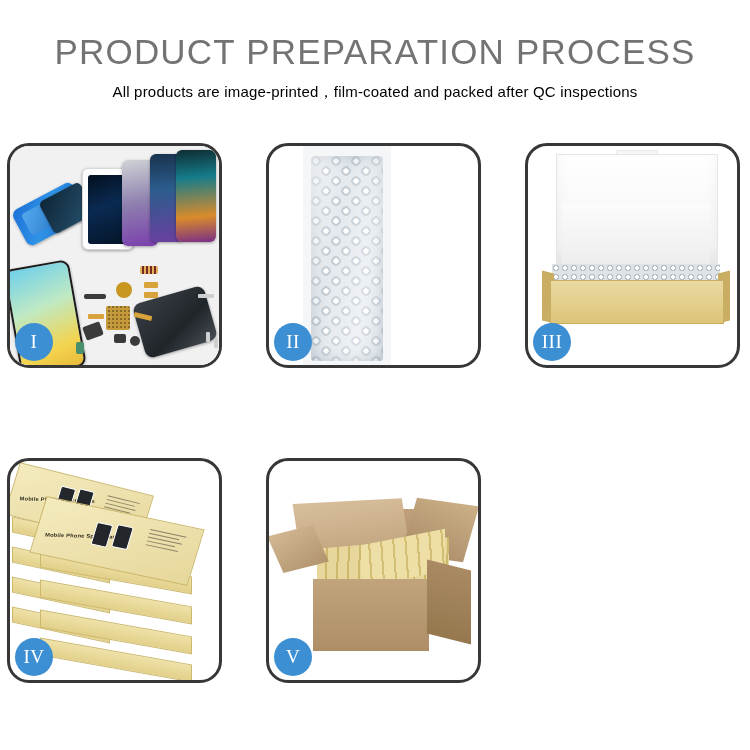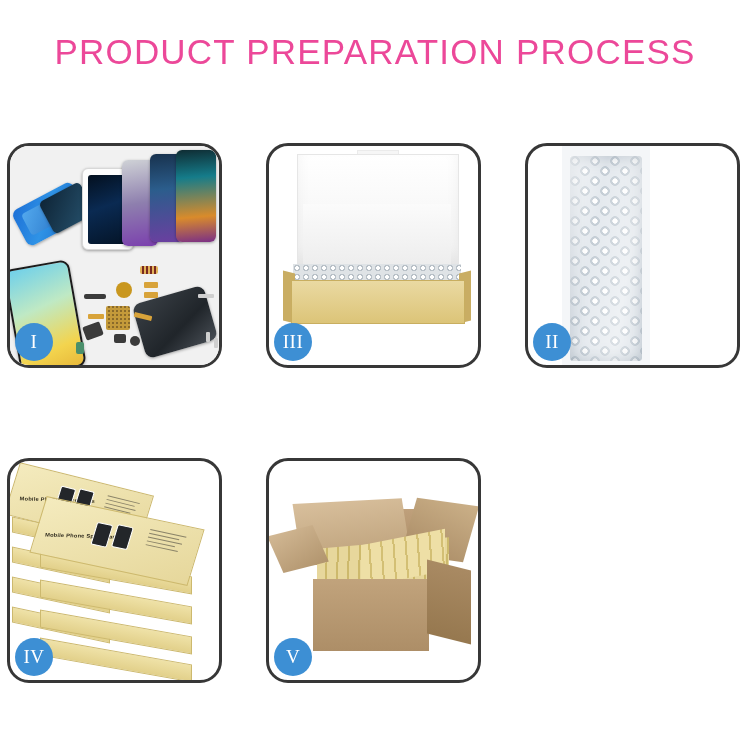--- a/index.html
+++ b/index.html
@@ -18,21 +18,21 @@
   
   .header {
     text-align: center;
     padding-top: 34px;
   }
   .page-title {
     font-family: "Liberation Sans", sans-serif;
     font-size: 35px;
     font-weight: 400;
     letter-spacing: 1.2px;
-    color: #ec4899;
+    color: #737373;
     line-height: 1;
     margin: 0;
     white-space: nowrap;
   }
   .page-subtitle {
     font-family: "Liberation Sans", sans-serif;
     font-size: 15px;
     font-weight: 400;
     color: #000000;
     margin: 14px 0 0 0;
@@ -302,20 +302,21 @@
   .c6-tab2 {
     position:absolute; left:58px; top:158px; width:16px; height:12px;
     background:rgba(150,124,90,.55);
   }
 </style>
 </head>
 <body>
 
 <div class="header">
   <h1 class="page-title">PRODUCT PREPARATION PROCESS</h1>
+  <p class="page-subtitle">All products are image-printed，film-coated and packed after QC inspections</p>
 </div>
 
 <div class="grid">
 
   <div class="panel">
     <div class="panel-inner">
       <div class="p1-bg"></div>
       <div class="phone ph-a"></div>
       <div class="phone ph-b"></div>
       <div class="phone ph-c"></div>
@@ -338,38 +339,38 @@
       <div class="part screw" style="left:196px;top:186px;width:4px;height:10px;"></div>
       <div class="part screw" style="left:204px;top:192px;width:4px;height:10px;"></div>
       <div class="part screw" style="left:188px;top:148px;width:16px;height:4px;"></div>
       <div class="part red" style="left:130px;top:120px;width:18px;height:8px;background-image:repeating-linear-gradient(90deg,#e2b35a 0 2px,#7a2a20 2px 4px);"></div>
     </div>
     <div class="badge">I</div>
   </div>
 
   <div class="panel">
     <div class="panel-inner">
+      <div class="bw-sheet"></div>
+      <div class="bw-pack"></div>
+      <div class="bw-gloss"></div>
+    </div>
+    <div class="badge">II</div>
+  </div>
+
+  <div class="panel">
+    <div class="panel-inner">
       <div class="b3-lidtab"></div>
       <div class="b3-lid"></div>
       <div class="b3-foam"></div>
       <div class="b3-bodytop"></div>
       <div class="b3-bodyL"></div>
       <div class="b3-bodyR"></div>
       <div class="b3-body"></div>
     </div>
     <div class="badge">III</div>
-  </div>
-
-  <div class="panel">
-    <div class="panel-inner">
-      <div class="bw-sheet"></div>
-      <div class="bw-pack"></div>
-      <div class="bw-gloss"></div>
-    </div>
-    <div class="badge">II</div>
   </div>
 
   <div class="panel">
     <div class="panel-inner">
       <div class="stack">
 
         <div class="sb" style="left:2px;top:66px;width:96px;height:14px;transform:skewY(12deg);"></div>
         <div class="sb" style="left:2px;top:96px;width:96px;height:14px;transform:skewY(12deg);"></div>
         <div class="sb" style="left:2px;top:126px;width:96px;height:14px;transform:skewY(12deg);"></div>
         <div class="sb" style="left:2px;top:156px;width:96px;height:14px;transform:skewY(12deg);"></div>

